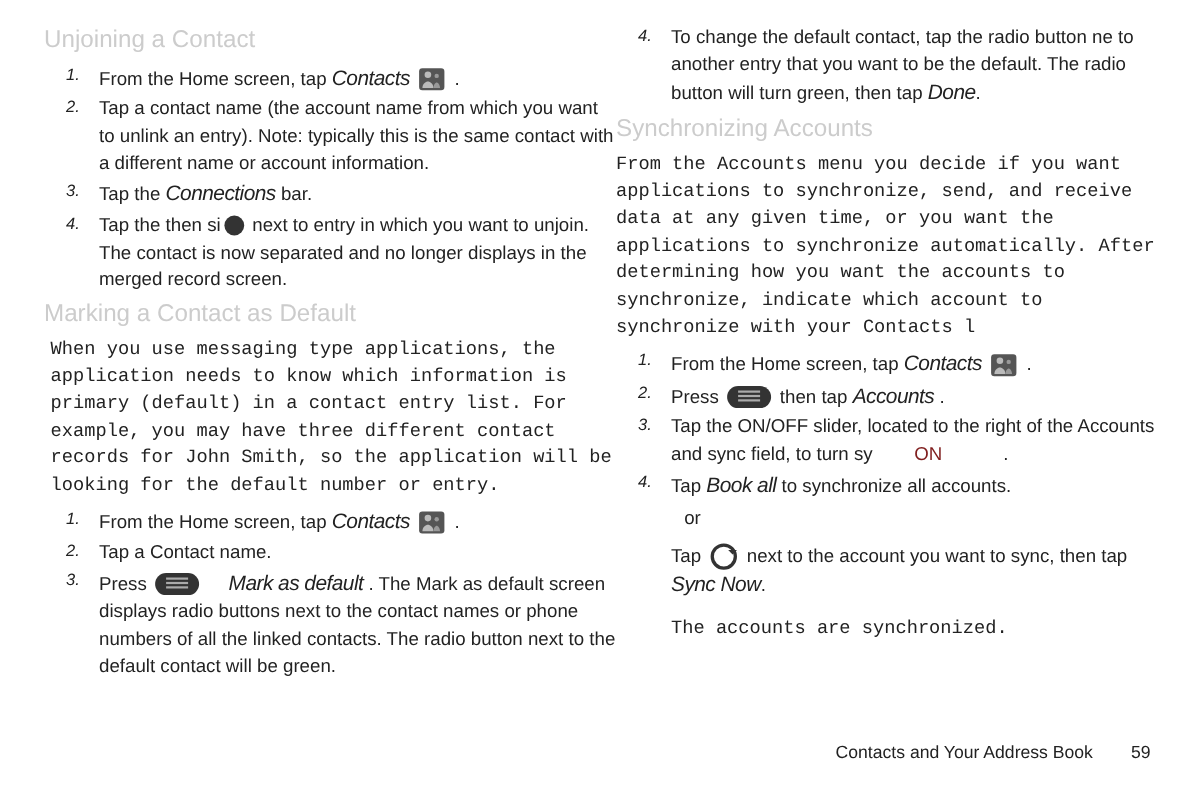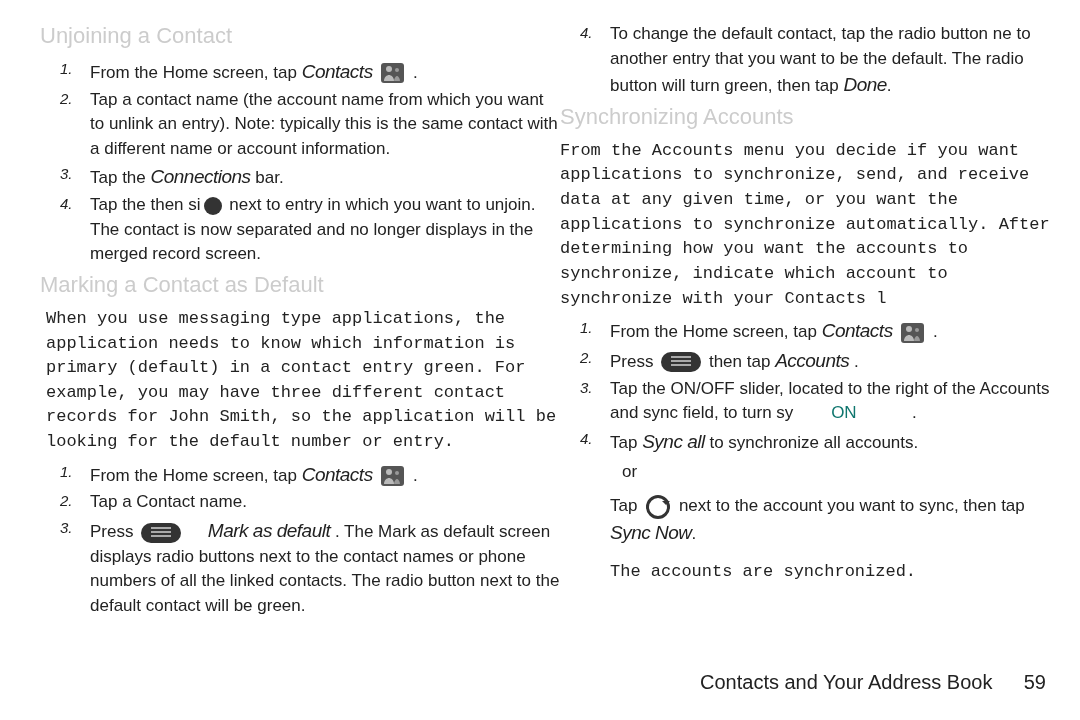--- a/index.html
+++ b/index.html
@@ -21,21 +21,21 @@
   .menu-btn{display:inline-block;width:40px;height:20px;border-radius:10px;background:#333;
             vertical-align:middle;position:relative;margin:0 3px;}
   .menu-btn::after{content:"";position:absolute;left:10px;top:4px;width:20px;height:2px;
                    background:#aaa;box-shadow:0 4px 0 #aaa,0 8px 0 #aaa;}
   .on-slider{display:inline-block;width:38px;height:18px;vertical-align:middle;margin:0 4px;}
   .sync-ring{display:inline-block;width:18px;height:18px;border:3px solid #333;border-radius:50%;
              vertical-align:middle;position:relative;margin:0 4px;}
   .sync-ring::after{content:"";position:absolute;right:-3px;top:3px;
                     border:4px solid transparent;border-top-color:#333;}
   .para{padding-left:6px;margin:6px 0;font-family:Liberation Mono, monospace;}
-  .footer{position:absolute;right:34px;bottom:26px;font-size:20px;}
+  .footer{position:absolute;right:34px;bottom:26px;font-size:16px;}
   .footer .pn{display:inline-block;width:48px;text-align:right;}
   .tight{letter-spacing:-0.5px;}
 </style>
 </head>
 <body>
 
 <div class="page">
   <div class="col">
     <div class="faded-heading">Unjoining a Contact</div>
     <ol>
@@ -63,21 +63,21 @@
         <span class="it">Connections</span>
         <span> bar.</span>
       </li>
       <li>
         <span class="num">4.</span>
         <span>Tap the then si</span><span class="minus"></span><span> next to entry in which you want to unjoin. The contact is now separated and no longer displays in the merged record screen.</span>
       </li>
     </ol>
 
     <div class="faded-heading" style="">Marking a Contact as Default</div>
-    <div class="para">When you use messaging type applications, the application needs to know which information is primary (default) in a contact entry green. For example, you may have three different contact records for John Smith, so the application will be looking for the  default  number or entry.</div>
+    <div class="para">When you use messaging type applications, the application needs to know which information is primary (default) in a contact entry list. For example, you may have three different contact records for John Smith, so the application will be looking for the  default  number or entry.</div>
     <ol>
       <li>
         <span class="num">1.</span>
         <span>From the Home screen, tap</span>
         <span class="it tight">Contacts</span>
         <span class="cont-icon">
           <svg viewBox="0 0 21 18">
               <circle cx="7" cy="5" r="3" fill="#bbb"></circle>
               <path d="M2 17c0-4 3-6 5-6s5 2 5 6" fill="#bbb"></path>
               <circle cx="15" cy="6" r="2" fill="#999"></circle>
@@ -132,28 +132,28 @@
         <span>Press</span>
         <span class="menu-btn"></span>
         <span> then tap</span>
         <span class="it tight">Accounts</span>
         <span>.</span>
       </li>
       <li>
         <span class="num">3.</span>
         <span>Tap the ON/OFF slider, located to the right of the Accounts and sync field, to turn sy</span>
         &nbsp;&nbsp;&nbsp;&nbsp;&nbsp;&nbsp;
-        <span style="color:#0f766e">ON</span>
+        <span style="color:#7f1d1d">ON</span>
         <span class="on-slider"></span>
         <span>.</span>
       </li>
       <li>
         <span class="num">4.</span>
         <span>Tap</span>
-        <span class="it">Sync all</span>
+        <span class="it">Book all</span>
         <span> to synchronize all accounts.</span>
         <div style="padding-left:12px;margin-top:4px">or</div>
       </li>
       <li style="padding-left:50px;margin-top:10px">
         <span>Tap</span>
         <span class="sync-ring"></span>
         <span> next to the account you want to sync, then tap</span>
         <div><span class="it">Sync Now</span><span>.</span></div>
       </li>
     </ol>

